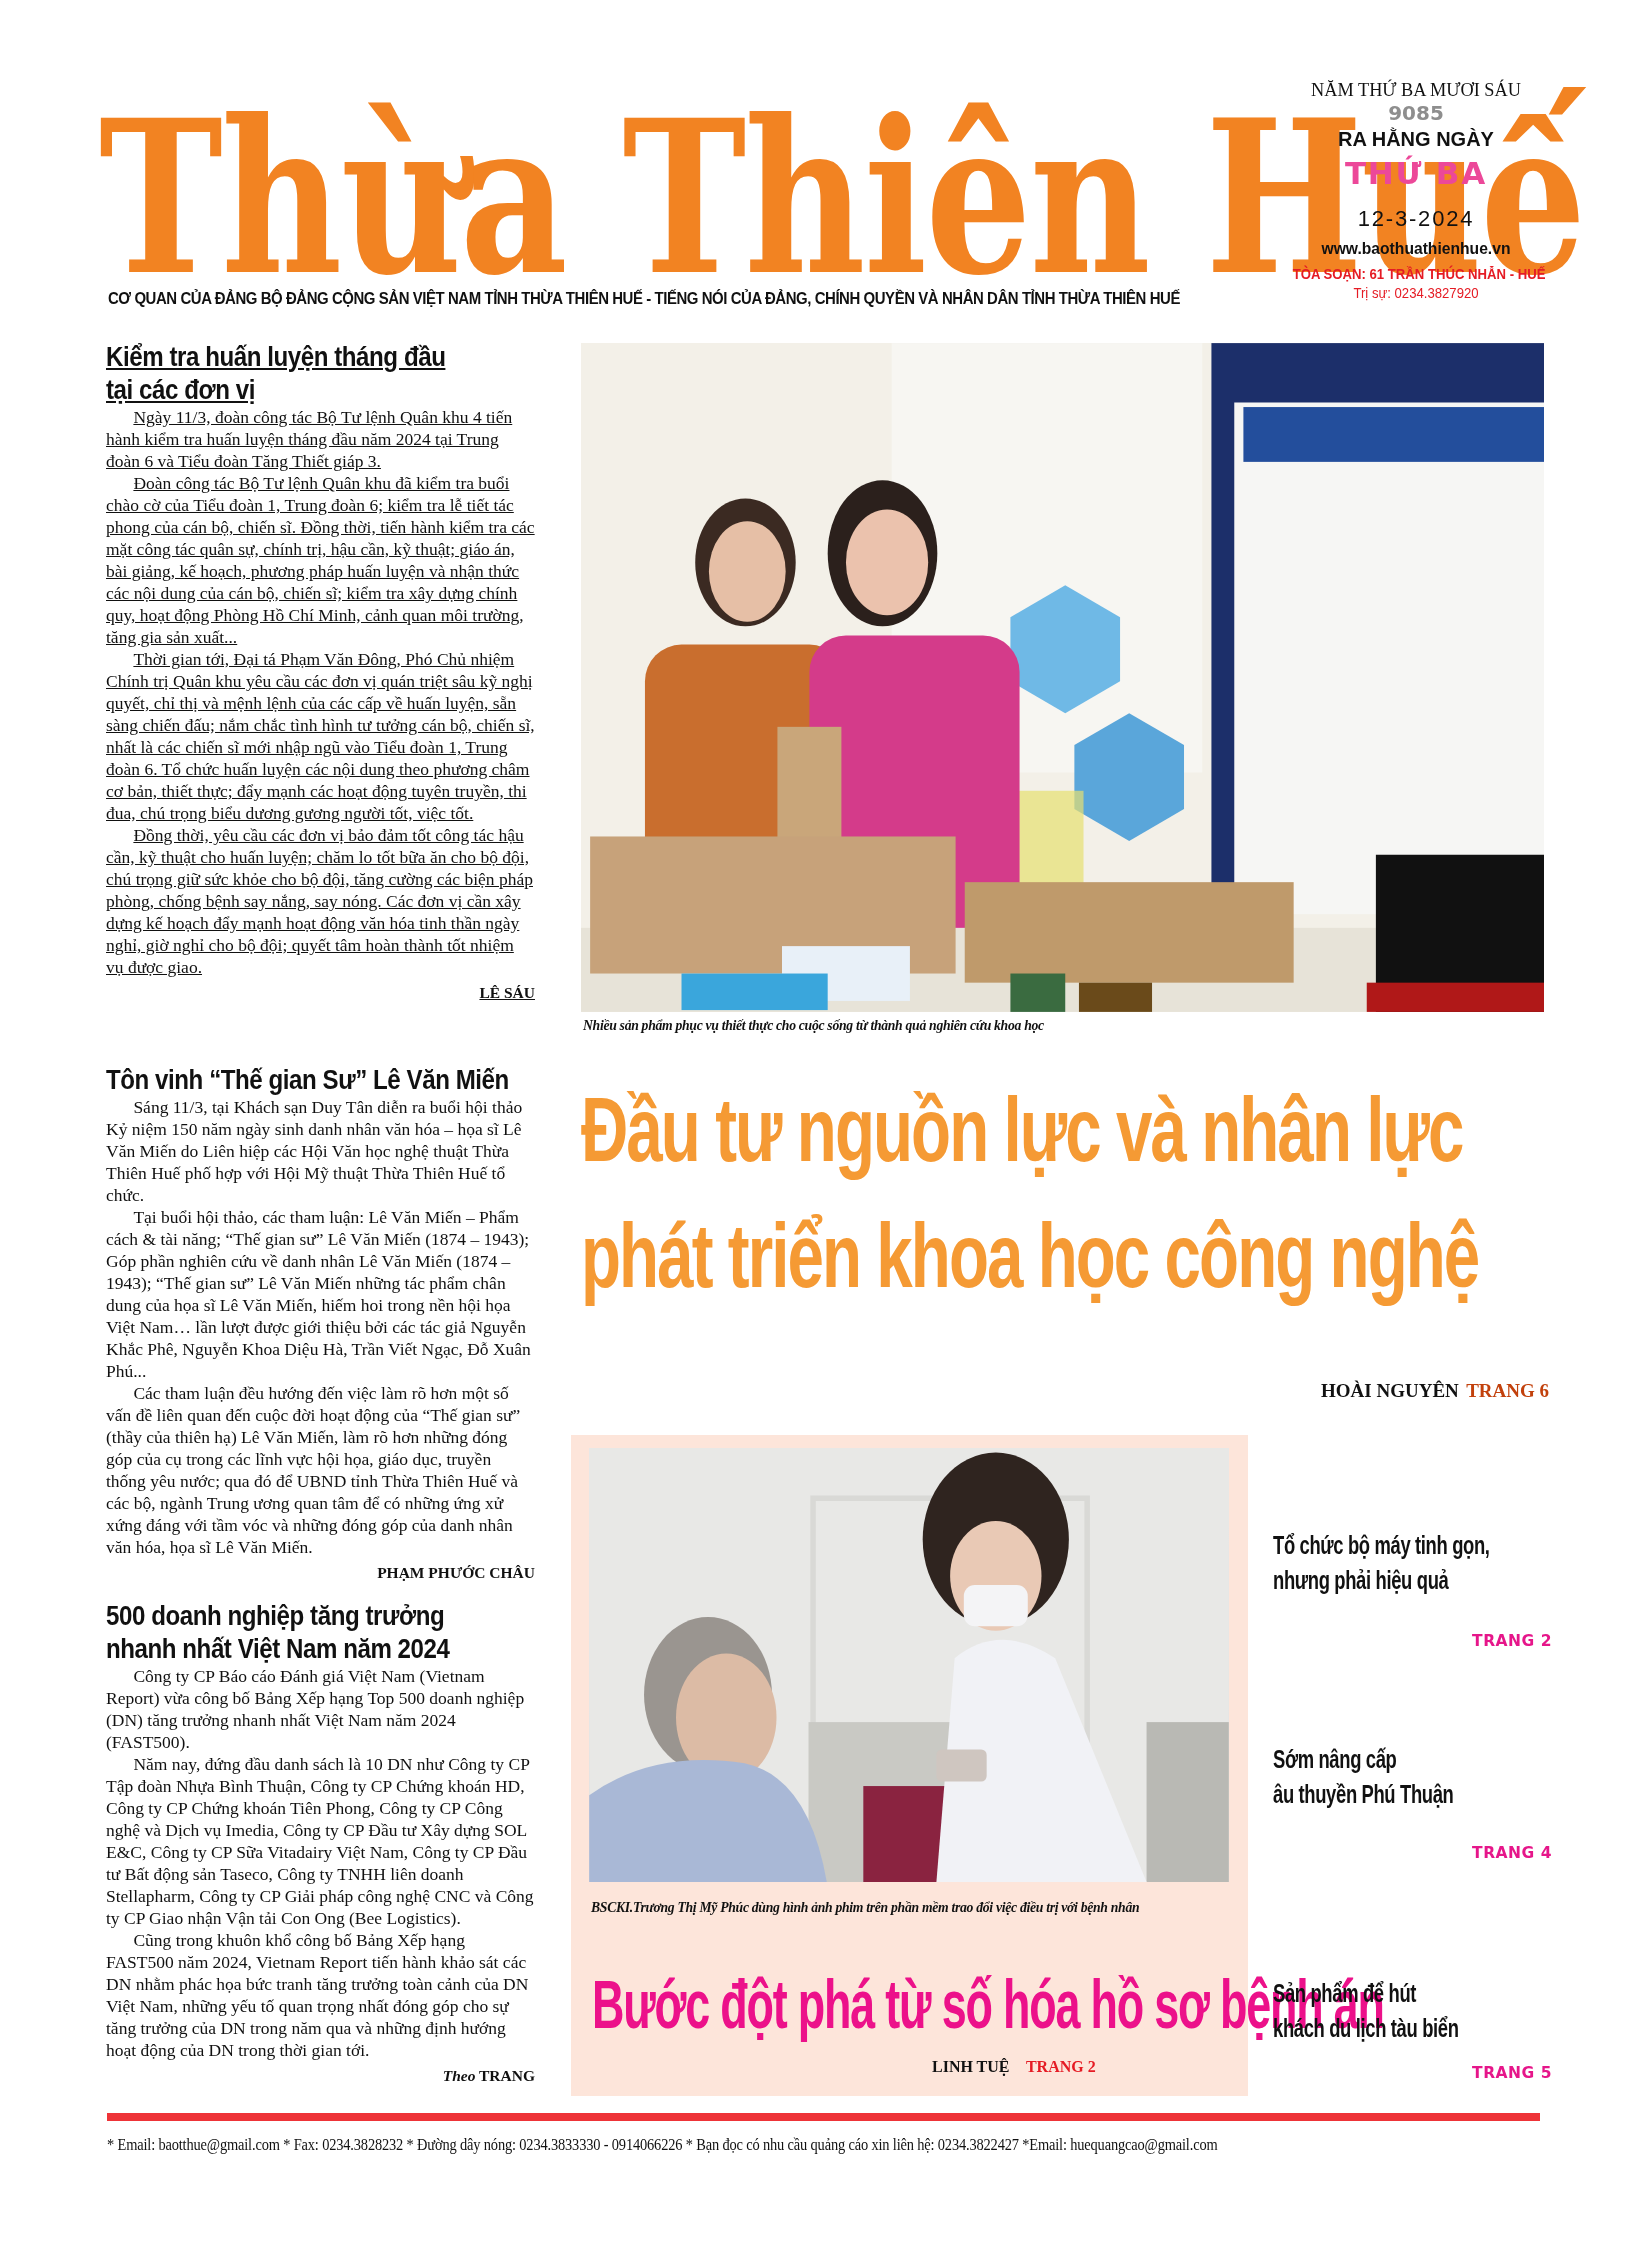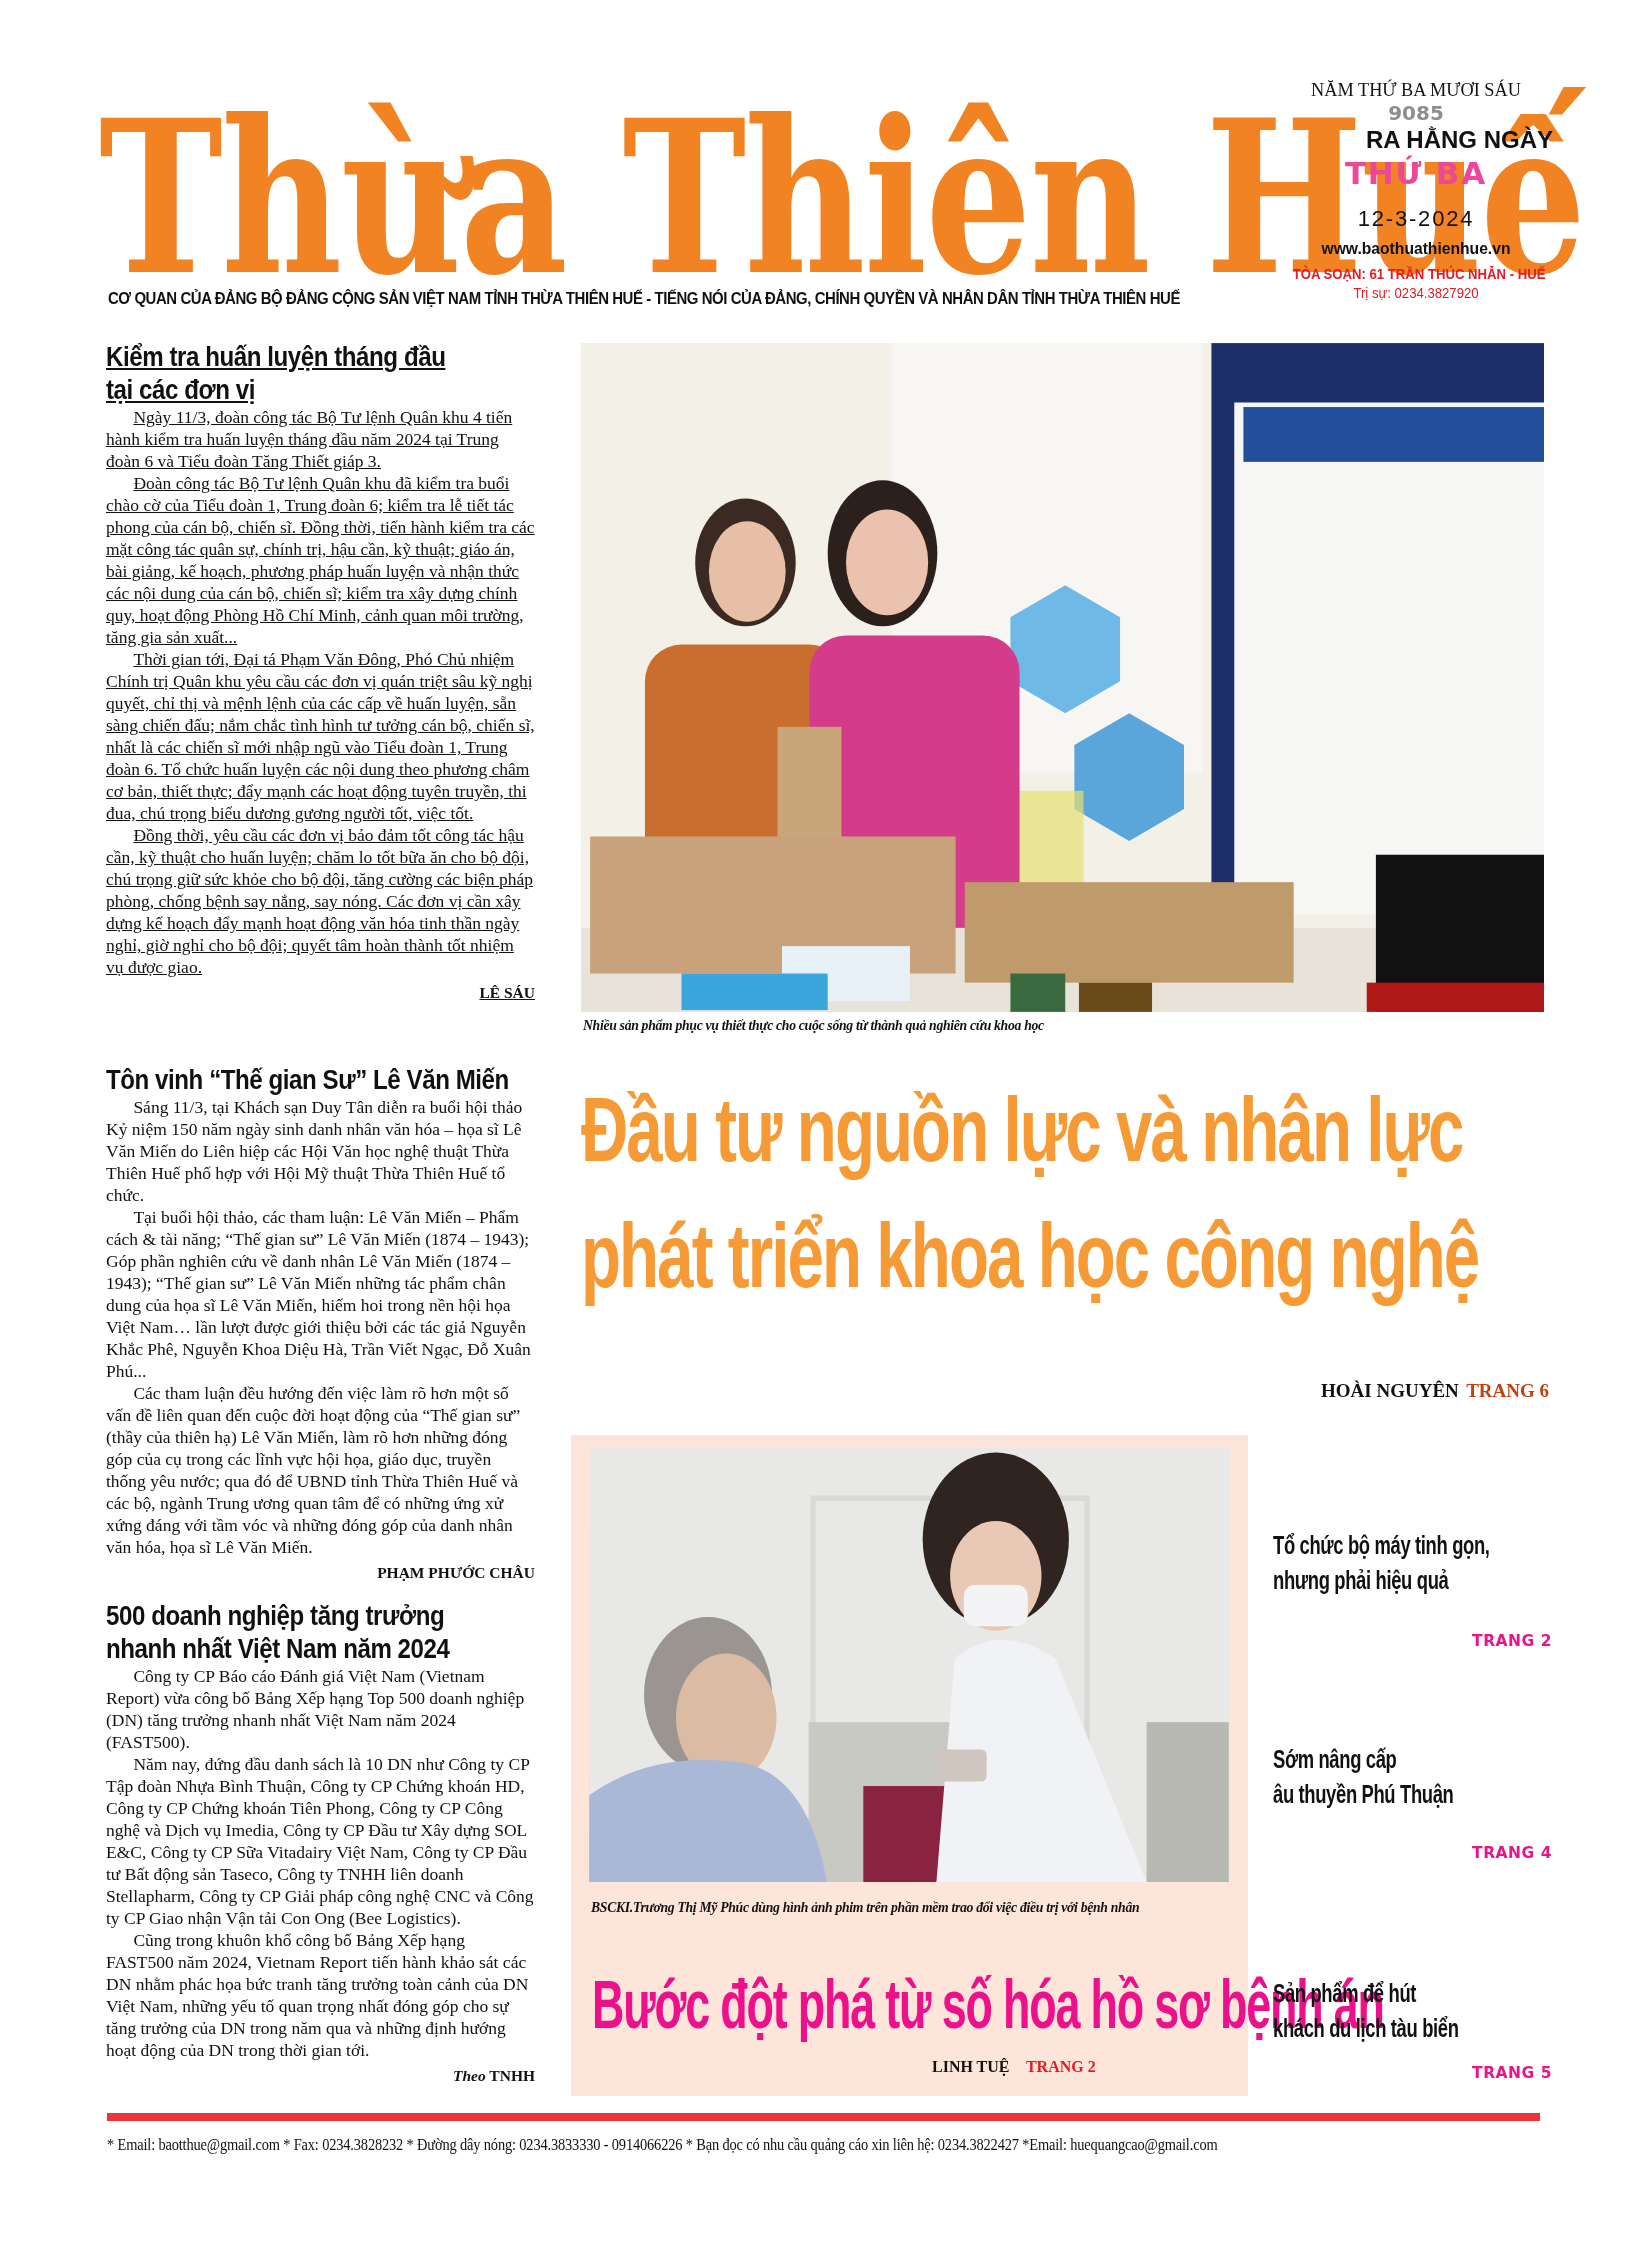--- a/index.html
+++ b/index.html
@@ -9,21 +9,21 @@
   
   .logo { left: 99px; top: 84px; width: 1179px; height: 192px; color: #f28322;
     font-family: "DejaVu Serif", serif; font-weight: bold; font-size: 179px; line-height: 192px;
     letter-spacing: -1.8px; transform: scaleX(0.93) scaleY(1.18); transform-origin: left top; white-space: nowrap; }
   .tagline { left: 108px; top: 289px; width: 1179px; font-family: "Liberation Sans", sans-serif; font-weight: bold;
     font-size: 17px; letter-spacing: -0.5px; white-space: nowrap; transform: scaleX(0.88); transform-origin: left top; }
 
   .issue-box { left: 1279px; top: 78px; width: 274px; text-align: center; }
   .issue-box .l1 { font-family: "Liberation Serif", serif; font-size: 18.3px; line-height: 24px; }
   .issue-box .l2 { font-family: "DejaVu Sans", sans-serif; font-weight: bold; font-size: 20px; line-height: 22px; color: #8e8e8e; }
-  .issue-box .l3 { font-family: "Liberation Sans", sans-serif; font-weight: bold; font-size: 24px; line-height: 31px; text-align: right; }
+  .issue-box .l3 { font-family: "Liberation Sans", sans-serif; font-weight: bold; font-size: 20px; line-height: 31px; }
   .issue-box .l4 { font-family: "DejaVu Sans", sans-serif; font-weight: bold; font-size: 31px; line-height: 37px; color: #ec4899; letter-spacing: 1.8px; }
   .issue-box .l5 { font-family: "Liberation Sans", sans-serif; font-size: 22px; line-height: 31px; letter-spacing: 1.8px; margin-top: 11px; }
   .issue-box .l6 { font-family: "Liberation Sans", sans-serif; font-weight: bold; font-size: 17.4px; line-height: 29px; transform: scaleX(0.9); }
   .issue-box .l7 { font-family: "Liberation Sans", sans-serif; font-weight: bold; font-size: 14.6px; line-height: 22px; color: #e51b24; white-space: nowrap; transform: scaleX(0.9); }
   .issue-box .l8 { font-family: "Liberation Sans", sans-serif; font-size: 14.6px; line-height: 16.4px; color: #e51b24; transform: scaleX(0.9); }
 
   
   .col-left { left: 106px; width: 429px; }
   .headline { font-family: "Liberation Sans", sans-serif; font-weight: bold; font-size: 28px; line-height: 33px;
     letter-spacing: -0.5px; transform: scaleX(0.86); transform-origin: left top; width: 512px; margin: 0; }
@@ -109,21 +109,21 @@
   <h2 class="headline">
     <div>500 doanh nghiệp tăng trưởng</div>
     <div>nhanh nhất Việt Nam năm 2024</div>
   </h2>
   <div class="body-text">
     <p>Công ty CP Báo cáo Đánh giá Việt Nam (Vietnam Report) vừa công bố Bảng Xếp hạng Top 500 doanh nghiệp (DN) tăng trưởng nhanh nhất Việt Nam năm 2024 (FAST500).</p>
     <p>Năm nay, đứng đầu danh sách là 10 DN như Công ty CP Tập đoàn Nhựa Bình Thuận, Công ty CP Chứng khoán HD, Công ty CP Chứng khoán Tiên Phong, Công ty CP Công nghệ và Dịch vụ Imedia, Công ty CP Đầu tư Xây dựng SOL E&amp;C, Công ty CP Sữa Vitadairy Việt Nam, Công ty CP Đầu tư Bất động sản Taseco, Công ty TNHH liên doanh Stellapharm, Công ty CP Giải pháp công nghệ CNC và Công ty CP Giao nhận Vận tải Con Ong (Bee Logistics).</p>
     <p>Cũng trong khuôn khổ công bố Bảng Xếp hạng FAST500 năm 2024, Vietnam Report tiến hành khảo sát các DN nhằm phác họa bức tranh tăng trưởng toàn cảnh của DN Việt Nam, những yếu tố quan trọng nhất đóng góp cho sự tăng trưởng của DN trong năm qua và những định hướng hoạt động của DN trong thời gian tới.</p>
   </div>
   <div class="byline">
-    <i>Theo</i> <span>TNHH</span>
+    <i>Theo</i> <span>TRANG</span>
   </div>
 </div>
 
 <div class="abs photo-top">
   <svg width="963" height="669" viewBox="0 0 1054 732">
     <rect x="0" y="0" width="1054" height="732" fill="#f3f0e8"></rect>
     <rect x="340" y="0" width="340" height="470" fill="#f7f6f2"></rect>
     <rect x="690" y="0" width="364" height="620" fill="#1c2f6a"></rect>
     <rect x="715" y="65" width="339" height="560" fill="#f6f6f4"></rect>
     <rect x="725" y="70" width="329" height="60" fill="#234e9c"></rect>

